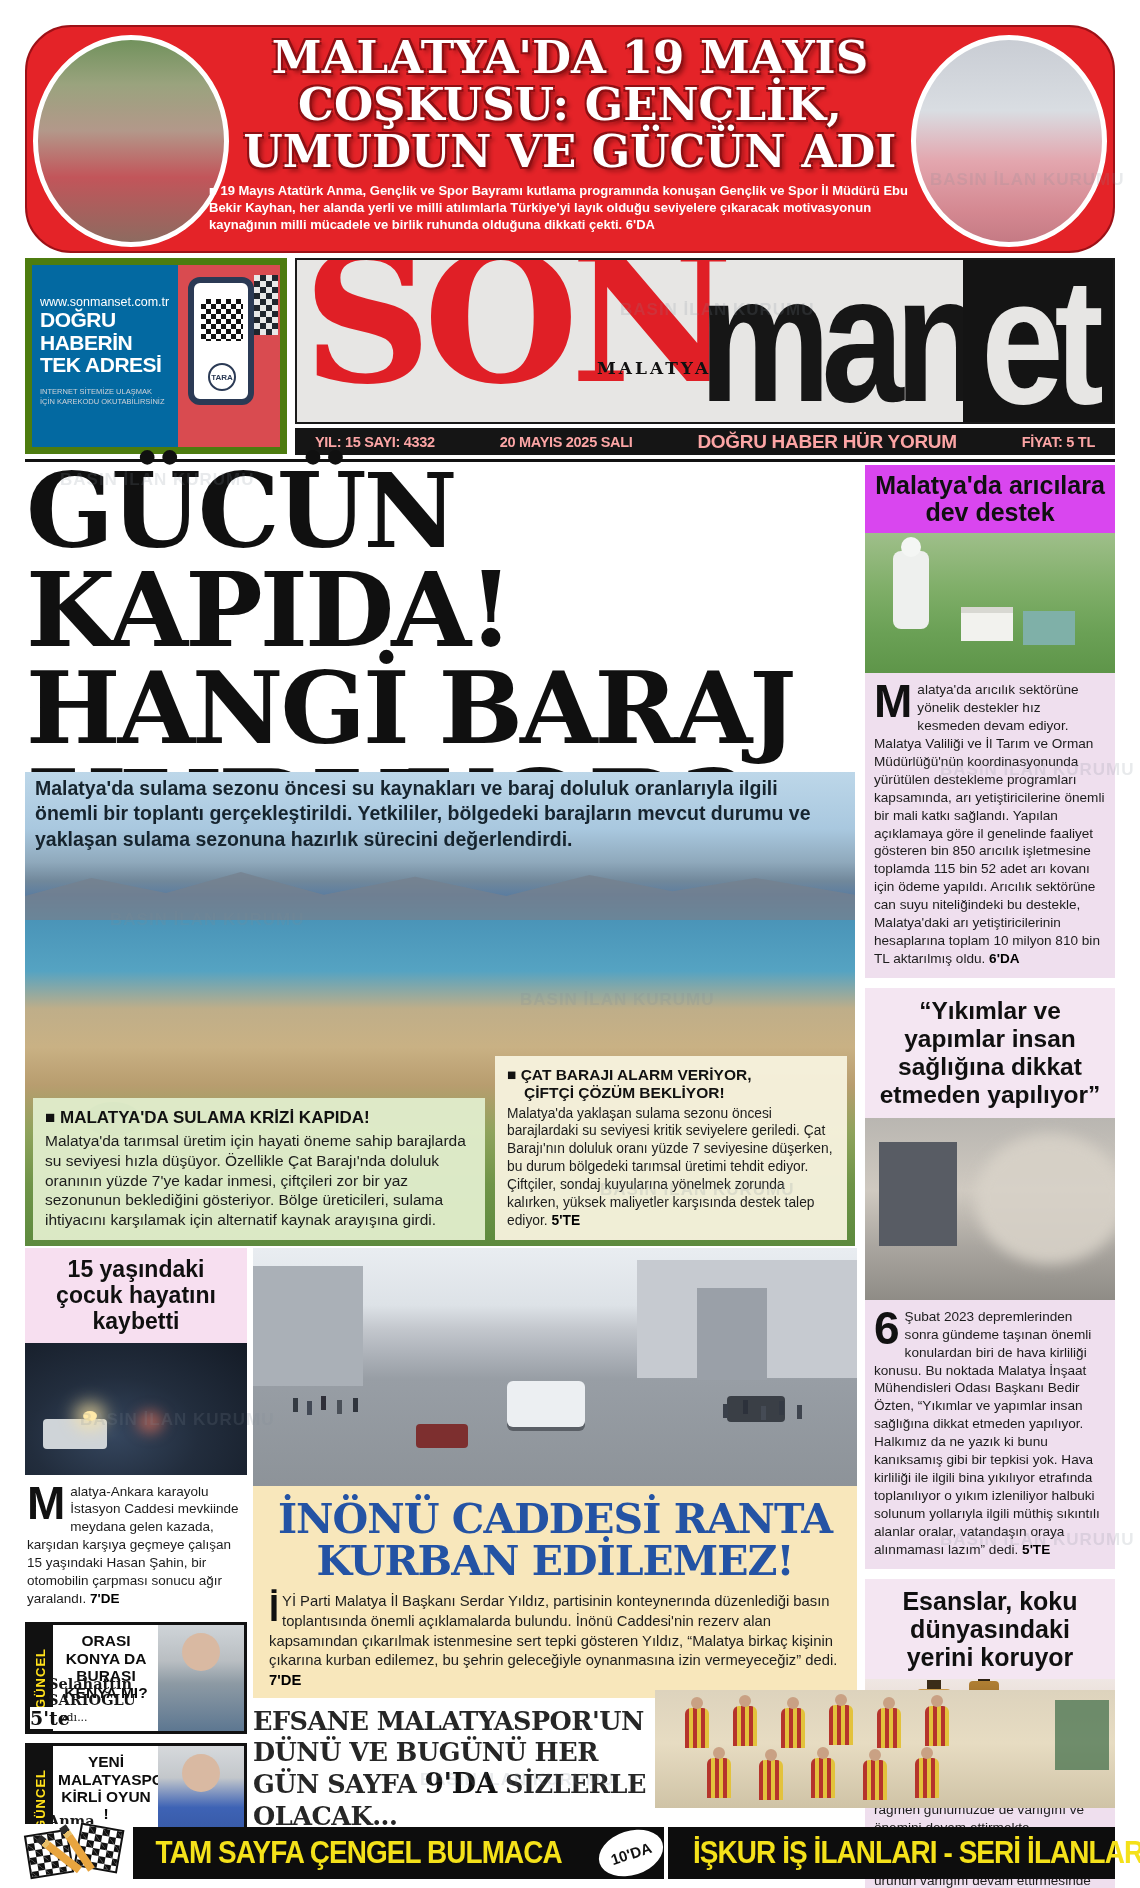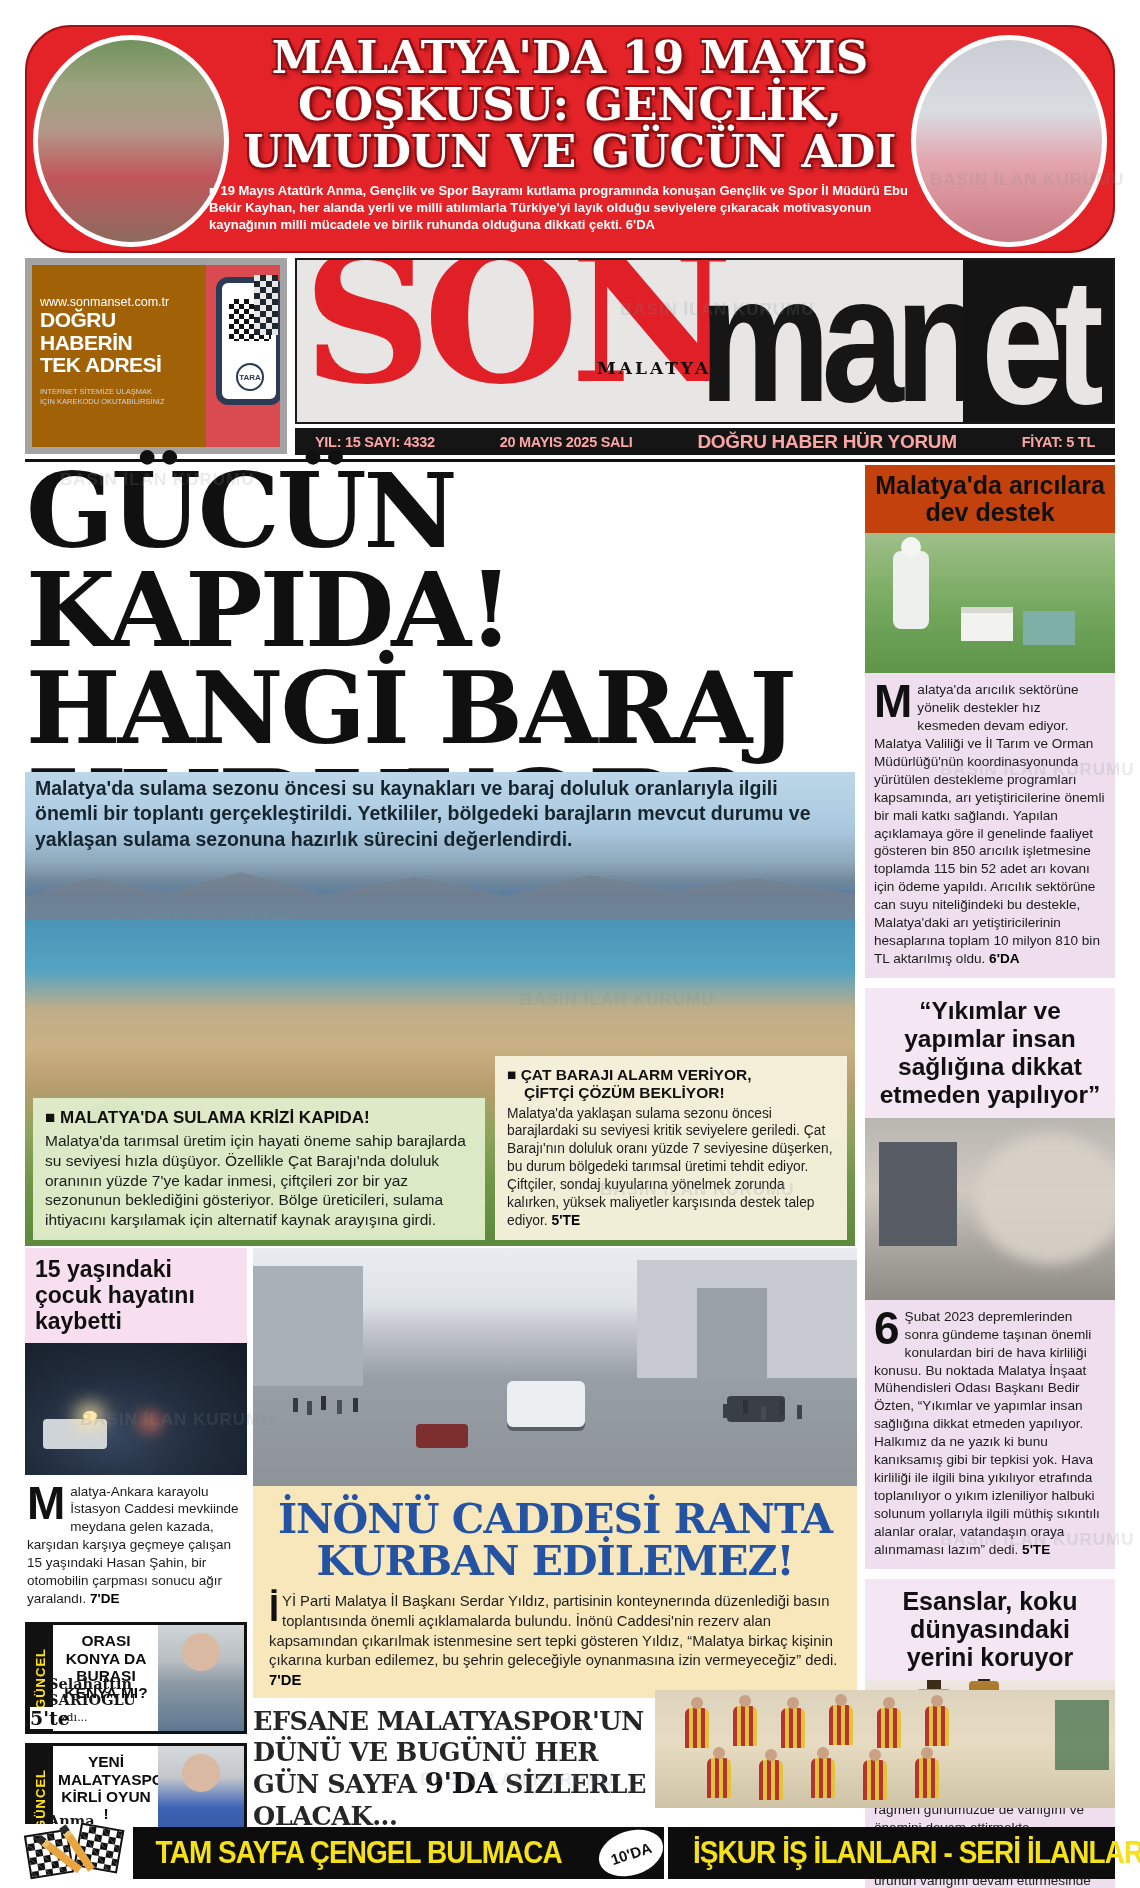--- a/index.html
+++ b/index.html
@@ -21,21 +21,21 @@
       background:linear-gradient(180deg,#c9cdd4 0%,#d9dde2 35%,#e3a6ae 60%,#d48891 85%,#c57a84 100%); }
   .banner-headline { position:absolute; left:205px; right:205px; top:8px; text-align:center;
       font-family:"DejaVu Serif", serif; font-weight:700; font-size:45px; line-height:1.04; color:#fff;
       text-shadow:-2px -2px 0 #8f1014, 2px -2px 0 #8f1014, -2px 2px 0 #8f1014, 2px 2px 0 #8f1014, 4px 4px 4px rgba(60,0,0,.45); }
   .banner-sub { position:absolute; left:182px; right:198px; top:156px; font-size:13px; font-weight:700;
       color:#ffffff; line-height:1.3; text-align:left; }
   .banner-sub b { color:#fff; }
 
   
   .adbox { position:absolute; left:25px; top:258px; width:262px; height:196px;
-           border:7px solid #a3a3a3; background:#a16207; display:flex; overflow:hidden;gap:28px; }
+           border:7px solid #4d7c0f; background:#0369a1; display:flex; overflow:hidden; }
   .ad-left { width:146px; padding:6px 6px 4px 8px; }
   .ad-url { color:#fff; font-size:12.5px; margin-top:24px; }
   .ad-t1, .ad-t2 { color:#fff; font-weight:800; font-size:21px; line-height:1.08; letter-spacing:-.5px; }
   .ad-note { margin-top:10px; color:#cfd2d8; font-size:7.5px; line-height:1.35; }
   .ad-right { flex:1; background:#d94b50; position:relative; }
   .phone { position:absolute; left:10px; top:12px; width:66px; height:128px; background:#fff;
            border:6px solid #2b3a55; border-radius:12px; }
   .qr { position:absolute; left:7px; top:16px; width:42px; height:42px;
         background-image:linear-gradient(45deg,#111 25%,transparent 25%,transparent 75%,#111 75%),
                          linear-gradient(45deg,#111 25%,transparent 25%,transparent 75%,#111 75%);
@@ -87,21 +87,21 @@
   .pbox2 { left:470px; right:8px; background:rgba(246,241,221,.96); }
   .pbox-title { font-weight:800; font-size:17px; color:#111; margin-bottom:3px; }
   .pbox2 .pbox-title { font-size:15.5px; margin-bottom:0; }
   .pbox2 .pbox-title.ind { padding-left:17px; margin-bottom:3px; }
   .pbox1 p { font-size:15.5px; line-height:1.28; color:#1c1c1c; }
   .pbox2 p { font-size:13.8px; line-height:1.3; color:#1c1c1c; }
   .pref { font-weight:800; color:#000; }
 
   
   .rcol { position:absolute; left:865px; top:465px; width:250px; }
-  .rtitle { background:#c2410c; font-weight:800; text-align:center; color:#101010; }
+  .rtitle { background:#d946ef; font-weight:800; text-align:center; color:#101010; }
   .rt1 { font-size:25px; line-height:1.08; padding:7px 4px; }
   .rt2 { font-size:24.5px; line-height:1.14; padding:9px 2px; background:#f4e6f2; }
   .rt3 { font-size:25px; line-height:1.12; padding:8px 20px; background:#f4e6f2; }
   .rphoto { position:relative; overflow:hidden; }
   .rp1 { height:140px; background:linear-gradient(180deg,#9fbf8a 0%,#7fae68 40%,#6ba156 70%,#5e9549 100%); }
   .rp2 { height:182px; background:linear-gradient(180deg,#b9b6b1 0%,#cfc9c0 40%,#a8a49e 72%,#8f8c86 100%); }
   .rp3 { height:60px; background:linear-gradient(180deg,#efe7e3 0%,#e2d2ca 100%); }
   .rtext { background:#efdfee; padding:8px 9px 10px; font-size:13.6px; line-height:1.32; color:#1c1c1c;
            margin-bottom:10px; }
   .dropcap { float:left; font-size:46px; line-height:.78; font-weight:700; margin:3px 5px 0 0; color:#111; }
@@ -115,21 +115,21 @@
           background:#d8d2c8; filter:blur(7px); opacity:.9; }
   .bottle { position:absolute; bottom:4px; border-radius:4px; }
   .b1 { left:52px; width:34px; height:46px; background:linear-gradient(180deg,#c89a4a,#8a5f22); }
   .b1::before { content:""; position:absolute; left:10px; top:-9px; width:14px; height:9px; background:#3a2c18; }
   .b2 { left:104px; width:30px; height:54px; background:linear-gradient(180deg,#b07f33,#7c5420); }
   .b2::before { content:""; position:absolute; left:9px; top:-8px; width:12px; height:8px; background:#2e2212; }
   .b3 { left:152px; width:36px; height:40px; background:linear-gradient(180deg,#d4ab5e,#9a7230); }
 
   
   .accident { position:absolute; left:25px; top:1248px; width:222px; }
-  .acc-title { background:#f7dff0; font-size:23px; font-weight:800; line-height:1.14;
+  .acc-title { background:#f7dff0; font-size:23px; font-weight:800; text-align:center; line-height:1.14;
                padding:8px 10px; color:#101010; }
   .acc-photo { height:132px; position:relative; overflow:hidden;
       background:radial-gradient(ellipse at 40% 70%, #35465e 0%, #222d3d 45%, #141b26 100%); }
   .glow1 { position:absolute; left:26%; top:52%; width:14px; height:10px; border-radius:50%;
            background:#ffe9a8; box-shadow:0 0 18px 8px rgba(255,230,160,.8), 60px 6px 14px 6px rgba(255,120,90,.55); }
   .van { position:absolute; left:8%; top:58%; width:64px; height:30px; background:#cfd4d8; border-radius:4px; }
   .acc-text { padding:8px 2px 6px; font-size:13.5px; line-height:1.32; color:#1c1c1c; }
 
   .colbox { position:relative; height:112px; border:3px solid #111; background:#fff; margin-top:9px; }
   .colbox .tab { position:absolute; left:0; top:0; bottom:0; width:25px; background:#111;

